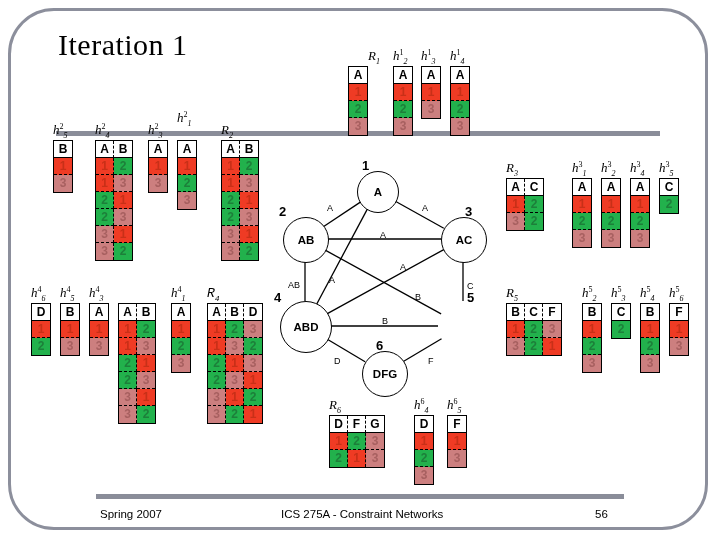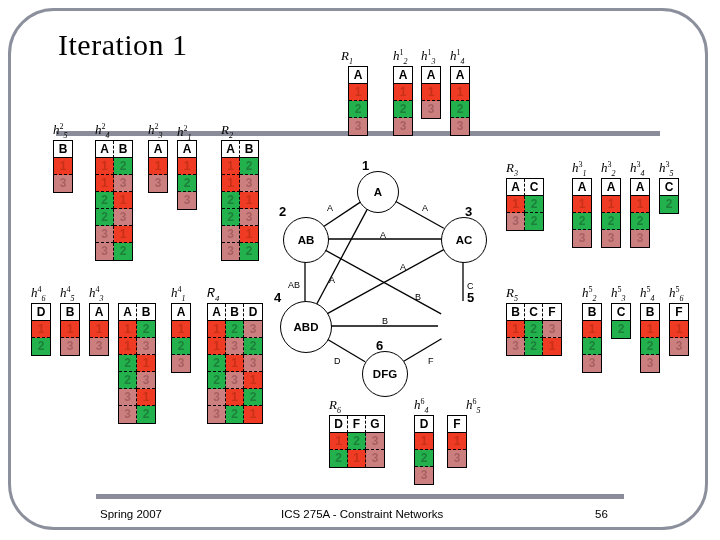--- a/index.html
+++ b/index.html
@@ -57,21 +57,21 @@
 <body>
 
 <div id="slide-frame"></div>
 
 <div id="page-title">Iteration 1</div>
 
 <div class="hrule" id="rule-top"></div>
 <div class="hrule" id="rule-bottom"></div>
 
 <div id="tables-layer">
-    <div class="lbl" style="left: 341px; top: 48px;">R<sup></sup><sub>1</sub></div>
+    <div class="lbl" style="left: 368px; top: 48px;">R<sup></sup><sub>1</sub></div>
     <div class="tbl" style="left: 348px; top: 66px;">
       <div class="trow hdr">
         <div class="tcell">A</div>
       </div>
       <div class="trow">
         <div class="tcell v-red">1</div>
       </div>
       <div class="trow">
         <div class="tcell v-green">2</div>
       </div>
@@ -169,21 +169,21 @@
       <div class="trow hdr">
         <div class="tcell">A</div>
       </div>
       <div class="trow">
         <div class="tcell v-red">1</div>
       </div>
       <div class="trow">
         <div class="tcell v-dim">3</div>
       </div>
     </div>
-    <div class="lbl" style="left: 177px; top: 124px;">h<sup>2</sup><sub>1</sub></div>
+    <div class="lbl" style="left: 177px; top: 110px;">h<sup>2</sup><sub>1</sub></div>
     <div class="tbl" style="left: 177px; top: 140px;">
       <div class="trow hdr">
         <div class="tcell">A</div>
       </div>
       <div class="trow">
         <div class="tcell v-red">1</div>
       </div>
       <div class="trow">
         <div class="tcell v-green">2</div>
       </div>
@@ -506,21 +506,21 @@
       <div class="trow">
         <div class="tcell v-red">1</div>
       </div>
       <div class="trow">
         <div class="tcell v-green">2</div>
       </div>
       <div class="trow">
         <div class="tcell v-dim">3</div>
       </div>
     </div>
-    <div class="lbl" style="left: 447px; top: 397px; margin-left: 19px;">h<sup>6</sup><sub>5</sub></div>
+    <div class="lbl" style="left: 447px; top: 397px;">h<sup>6</sup><sub>5</sub></div>
     <div class="tbl" style="left: 447px; top: 415px;">
       <div class="trow hdr">
         <div class="tcell">F</div>
       </div>
       <div class="trow">
         <div class="tcell v-red">1</div>
       </div>
       <div class="trow">
         <div class="tcell v-dim">3</div>
       </div>

